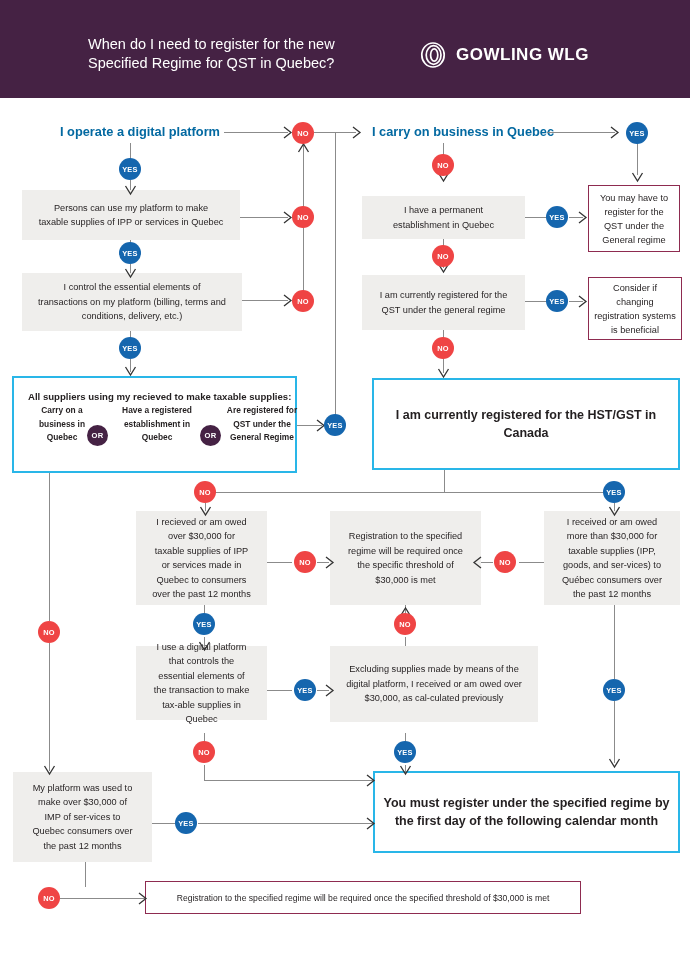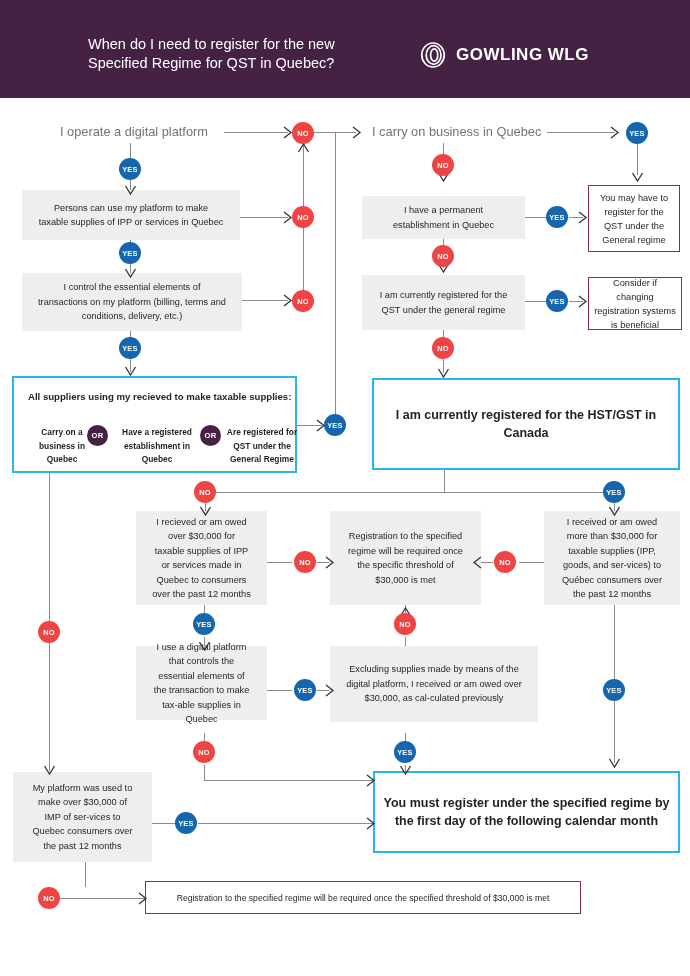--- a/index.html
+++ b/index.html
@@ -65,23 +65,23 @@
     color:#231f20;
     font-size:9.2px;
     line-height:14px;
     text-align:center;
     display:flex; align-items:center; justify-content:center;
     padding:3px 5px;
     box-sizing:border-box;
   }
   .plain-title{
     position:absolute;
-    color:#737373;
+    color:#0369a1;
     font-size:12.8px;
-    font-weight:400;
+    font-weight:700;
     white-space:nowrap;
   }
 
   
   .badge{
     position:absolute;
     width:22px; height:22px; border-radius:50%;
     display:flex; align-items:center; justify-content:center;
     color:#ffffff; font-size:7.4px; font-weight:700; letter-spacing:.3px;
     z-index:6;
@@ -96,21 +96,21 @@
   .lnv{ width:1.3px; }
   .arw{ position:absolute; z-index:2; }
   .arw svg{ display:block; }
 
   
   .sup-head{
     position:absolute; left:14px; top:10px; width:270px;
     font-size:9.6px; font-weight:700; color:#231f20; text-align:left;
   }
   .sup-col{
-    position:absolute; top:48px;
+    position:absolute; top:26px;
     font-size:8.4px; line-height:13.5px; text-align:center; color:#231f20;
   }
 </style>
 </head>
 <body>
 
 <div id="page">
 
   <div class="header">
     <div class="header-title">When do I need to register for the new Specified Regime for QST in Quebec?</div>
@@ -360,21 +360,21 @@
   <div class="gbox" style="left:22px; top:190px; width:218px; height:50px;">Persons can use my platform to make taxable supplies of IPP or services in Quebec</div>
 
   <div class="gbox" style="left:22px; top:273px; width:220px; height:58px;">I control the essential elements of transactions on my platform (billing, terms and conditions, delivery, etc.)</div>
 
   <div class="gbox" style="left:362px; top:196px; width:163px; height:43px;">I have a permanent establishment in Quebec</div>
 
   <div class="gbox" style="left:362px; top:275px; width:163px; height:55px;">I am currently registered for the QST under the general regime</div>
 
   <div class="mbox" style="left:588px; top:185px; width:92px; height:67px;">You may have to register for the QST under the General regime</div>
 
-  <div class="mbox" style="left:588px; top:277px; width:94px; height:53px;">Consider if changing registration systems is beneficial</div>
+  <div class="mbox" style="left:588px; top:277px; width:94px; height:63px;">Consider if changing registration systems is beneficial</div>
 
   <div class="cbox" style="left:12px; top:376px; width:285px; height:97px; display:block; padding:0;">
     <div class="sup-head">All suppliers using my recieved to make taxable supplies:</div>
     <div class="sup-col" style="left:14px; width:68px;">Carry on a business in Quebec</div>
     <span class="badge or" style="left:73px; top:47px;">OR</span>
     <div class="sup-col" style="left:100px; width:86px;">Have a registered establishment in Quebec</div>
     <span class="badge or" style="left:186px; top:47px;">OR</span>
     <div class="sup-col" style="left:212px; width:72px;">Are registered for QST under the General Regime</div>
   </div>
 

